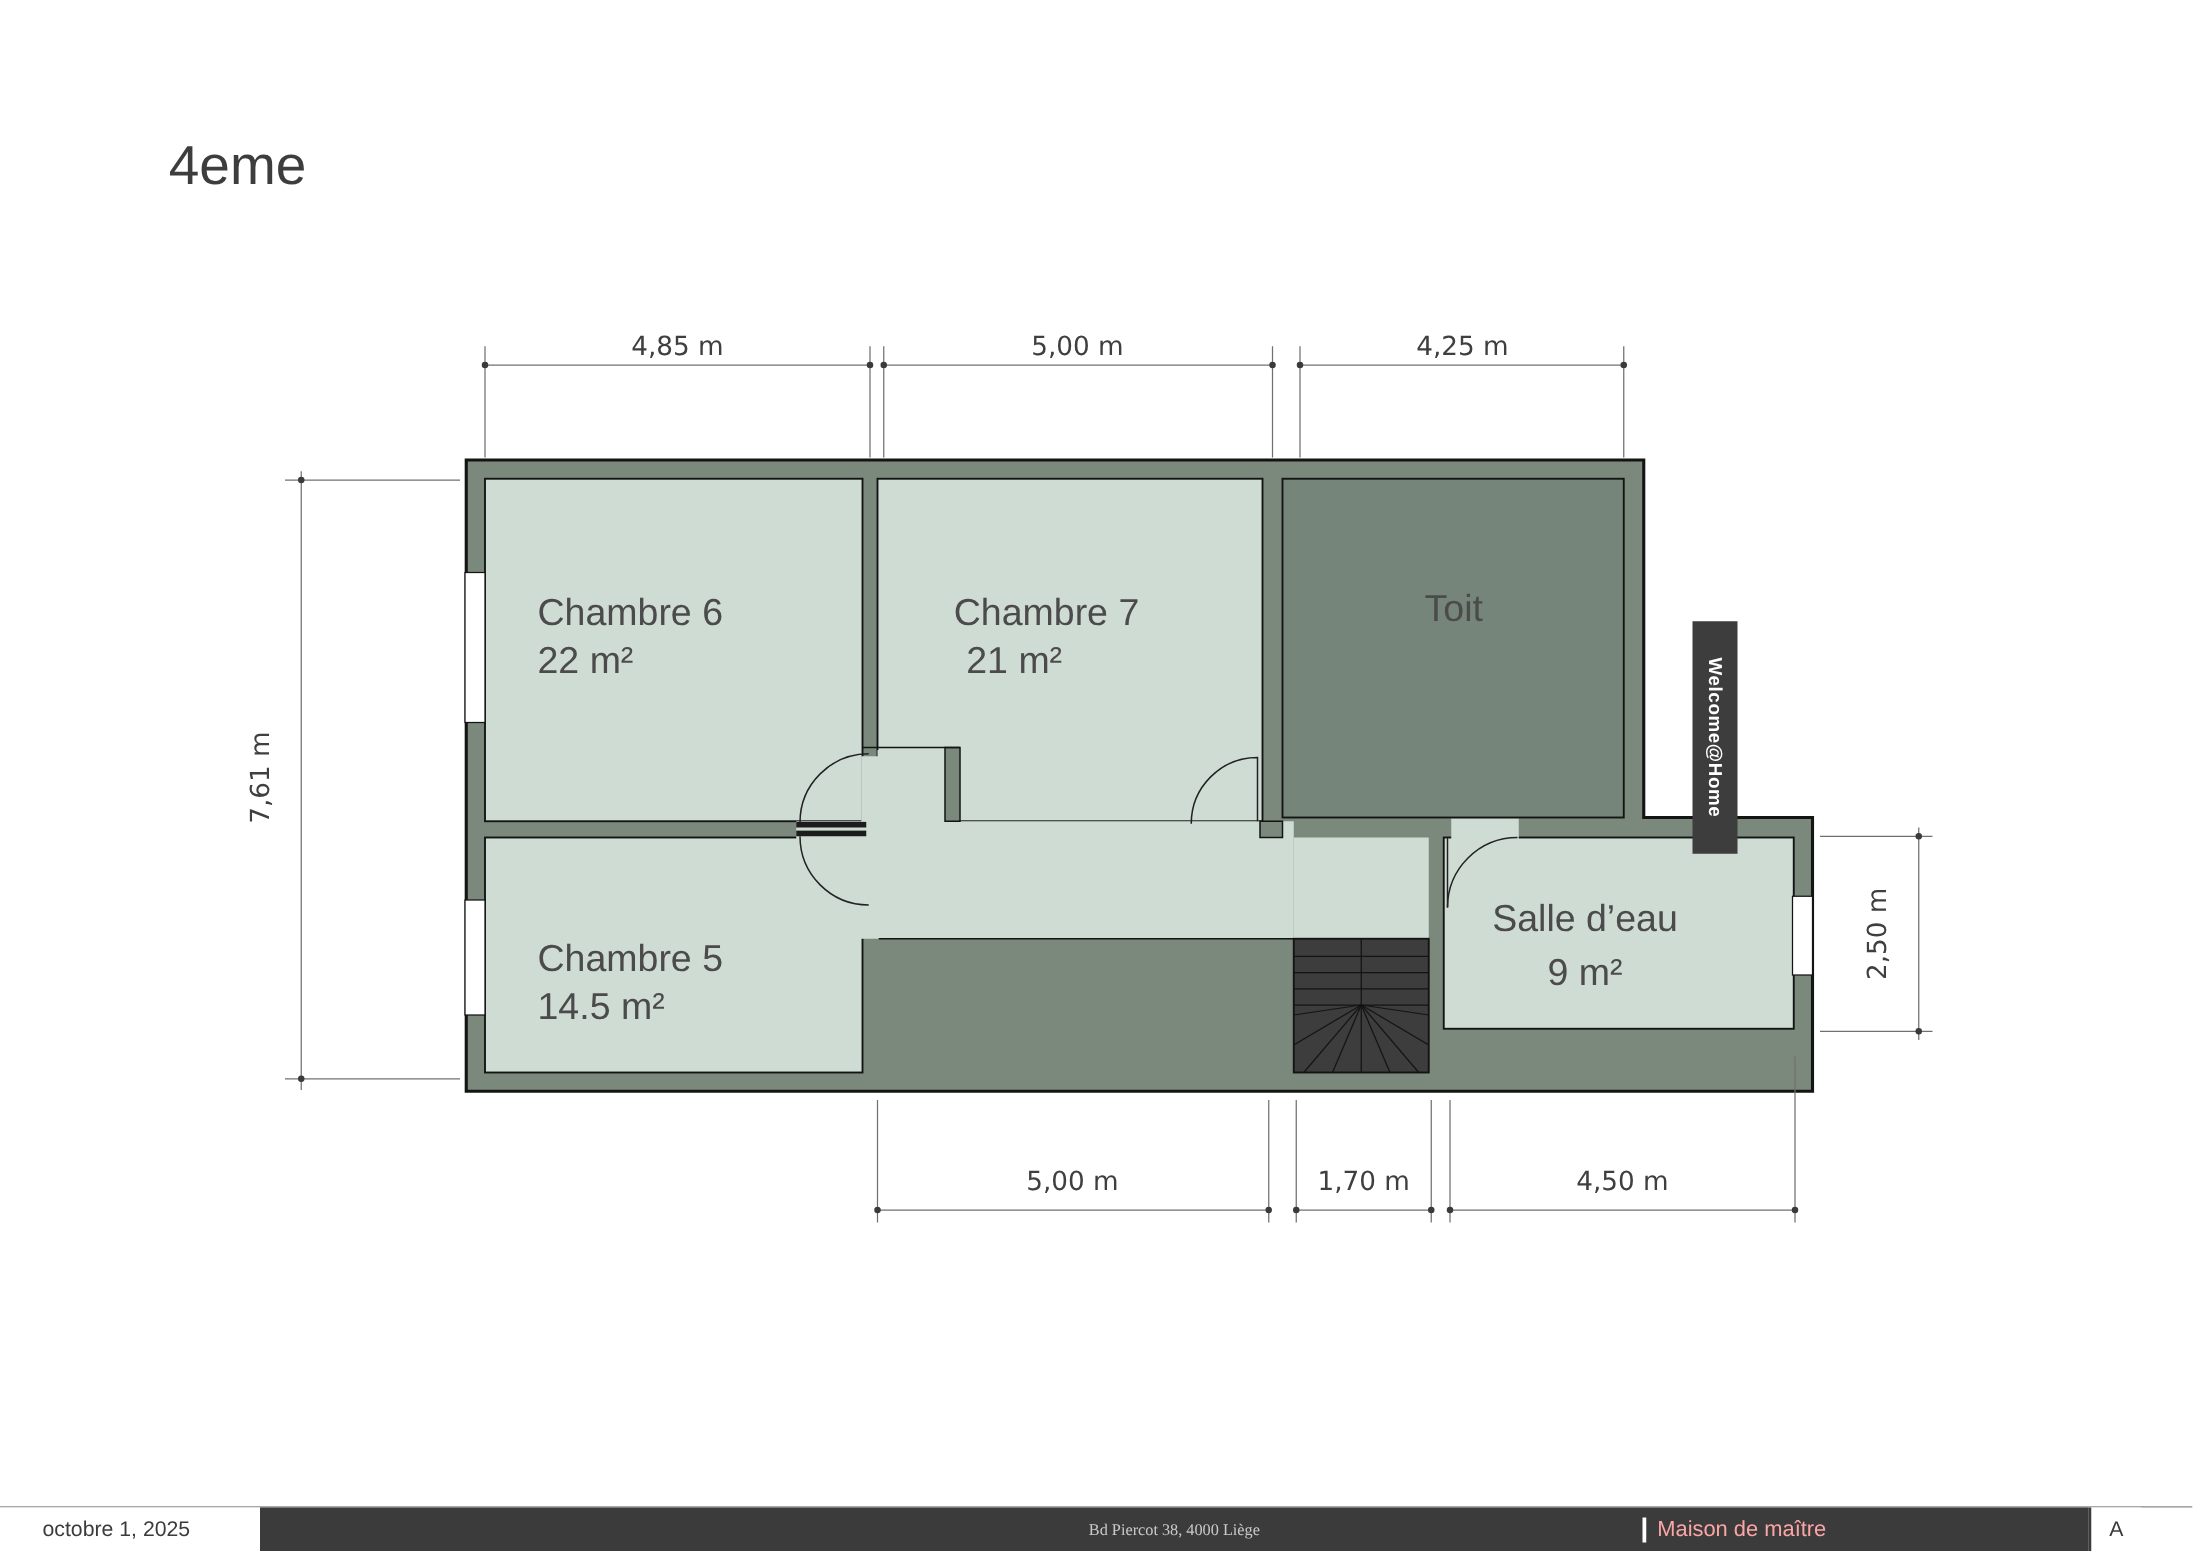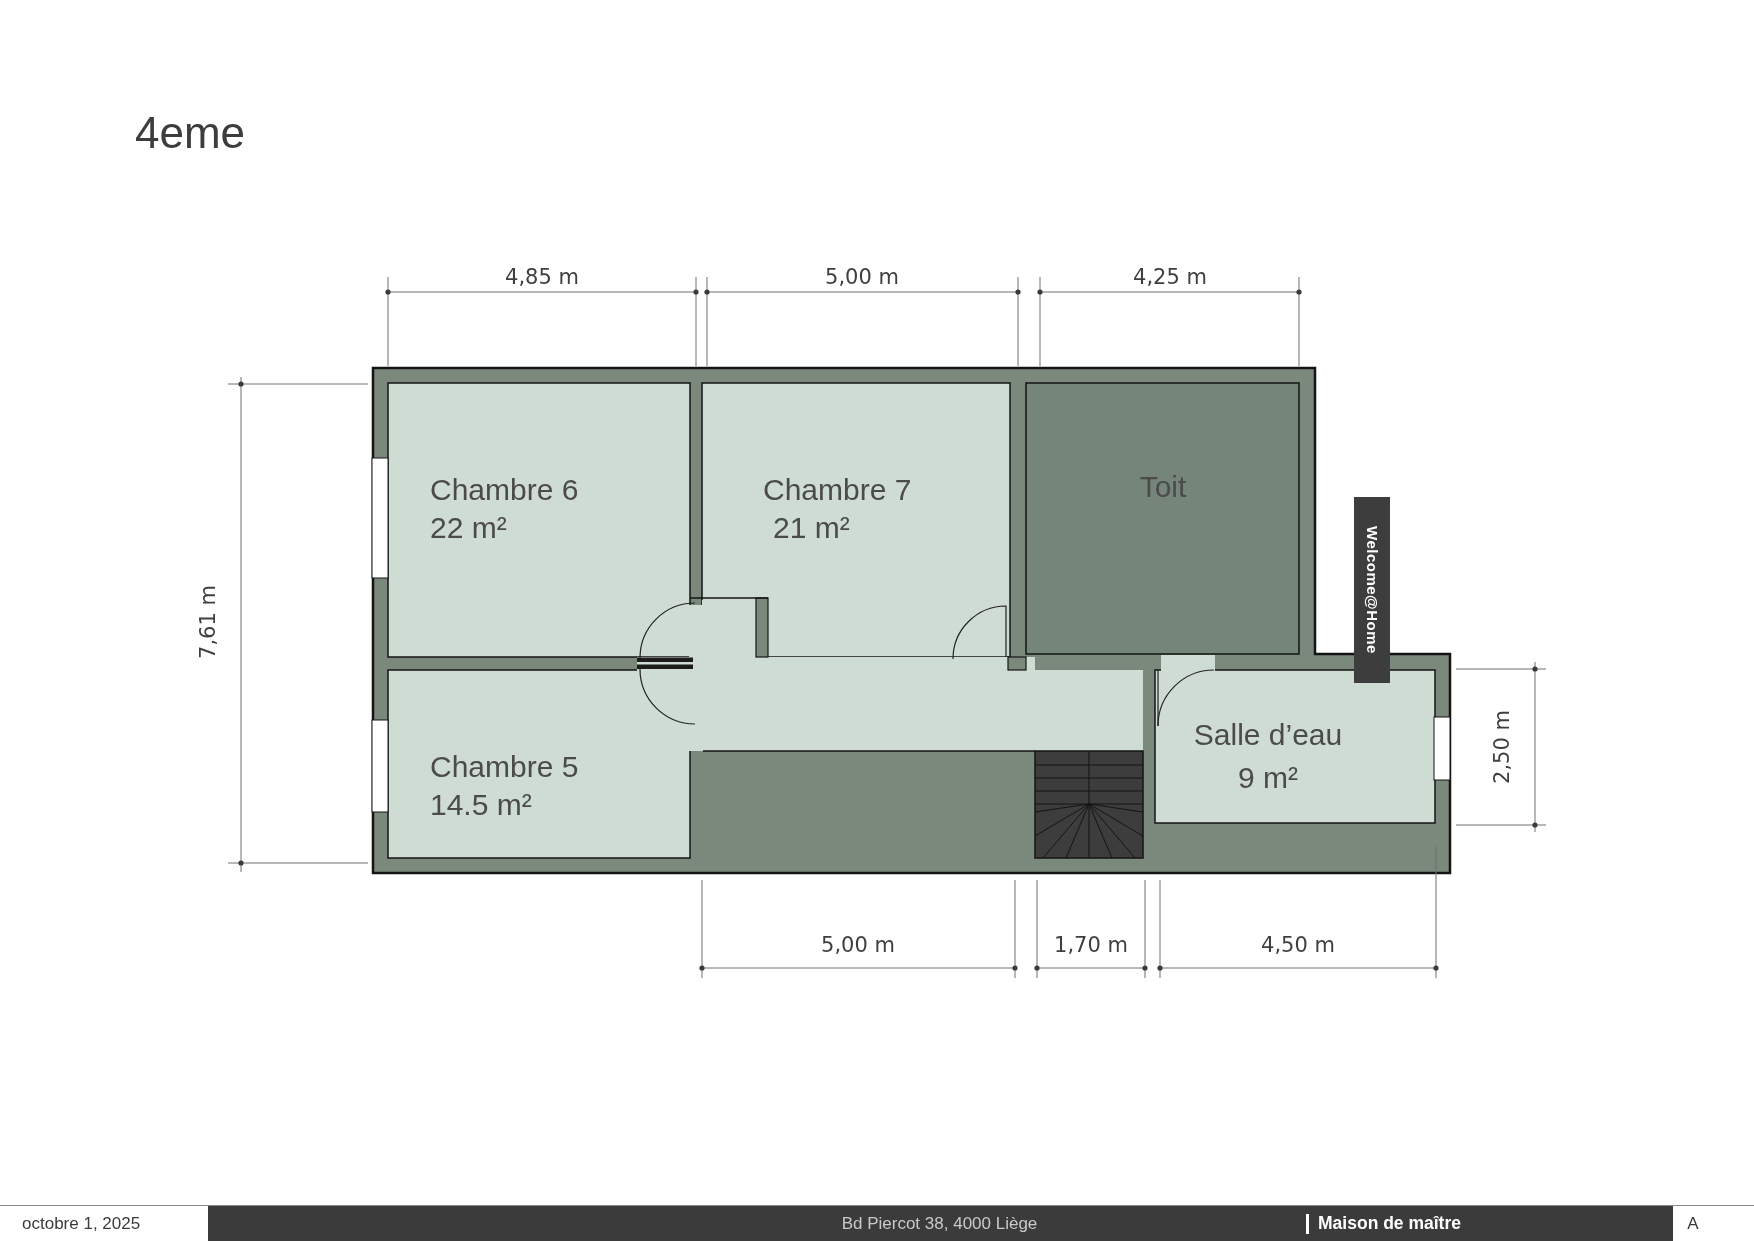--- a/index.html
+++ b/index.html
@@ -29,26 +29,26 @@
 
   
   #side-tab{position:absolute;right:0;top:497px;width:36px;height:186px;background:#3d3d3d;
     color:#ffffff;font-weight:bold;font-size:15px;display:flex;align-items:center;justify-content:center;
     writing-mode:vertical-rl;letter-spacing:0.5px;}
 
   
   #footer{position:absolute;left:0;bottom:0;width:1754px;height:35px;border-top:1.5px solid #8a8a8a;
     display:flex;align-items:stretch;font-size:17px;}
   #footer .cell-date{width:208px;background:#ffffff;color:#3b3b3b;display:flex;align-items:center;
-    padding-left:22px;box-sizing:border-box;}
+    padding-left:34px;box-sizing:border-box;}
   #footer .bar{flex:1;background:#3b3b3b;position:relative;}
   #footer .address{position:absolute;left:0;right:0;top:0;bottom:0;display:flex;align-items:center;
-    justify-content:center;color:#c9c9c9;font-size:17px;}
+    justify-content:center;color:#c9c9c9;font-size:13px;font-family:Liberation Serif, serif;}
   #footer .project{position:absolute;right:210px;top:0;bottom:0;display:flex;align-items:center;
-    color:#ffffff;font-weight:bold;font-size:17.5px;}
+    color:#fca5a5;font-weight:normal;font-size:17.5px;}
   #footer .project .tick{display:inline-block;width:3px;height:20px;background:#ffffff;margin-right:9px;}
   #footer .cell-rev{width:40px;background:#ffffff;color:#3b3b3b;display:flex;align-items:center;
     justify-content:center;border-left:2px solid #3b3b3b;}
   #footer .cell-sheet{width:39px;background:#ffffff;color:#3b3b3b;display:flex;align-items:center;
     justify-content:center;border-left:2px solid #3b3b3b;margin-top:48px;}
 </style>
 </head>
 <body>
 
 <div id="stage">

